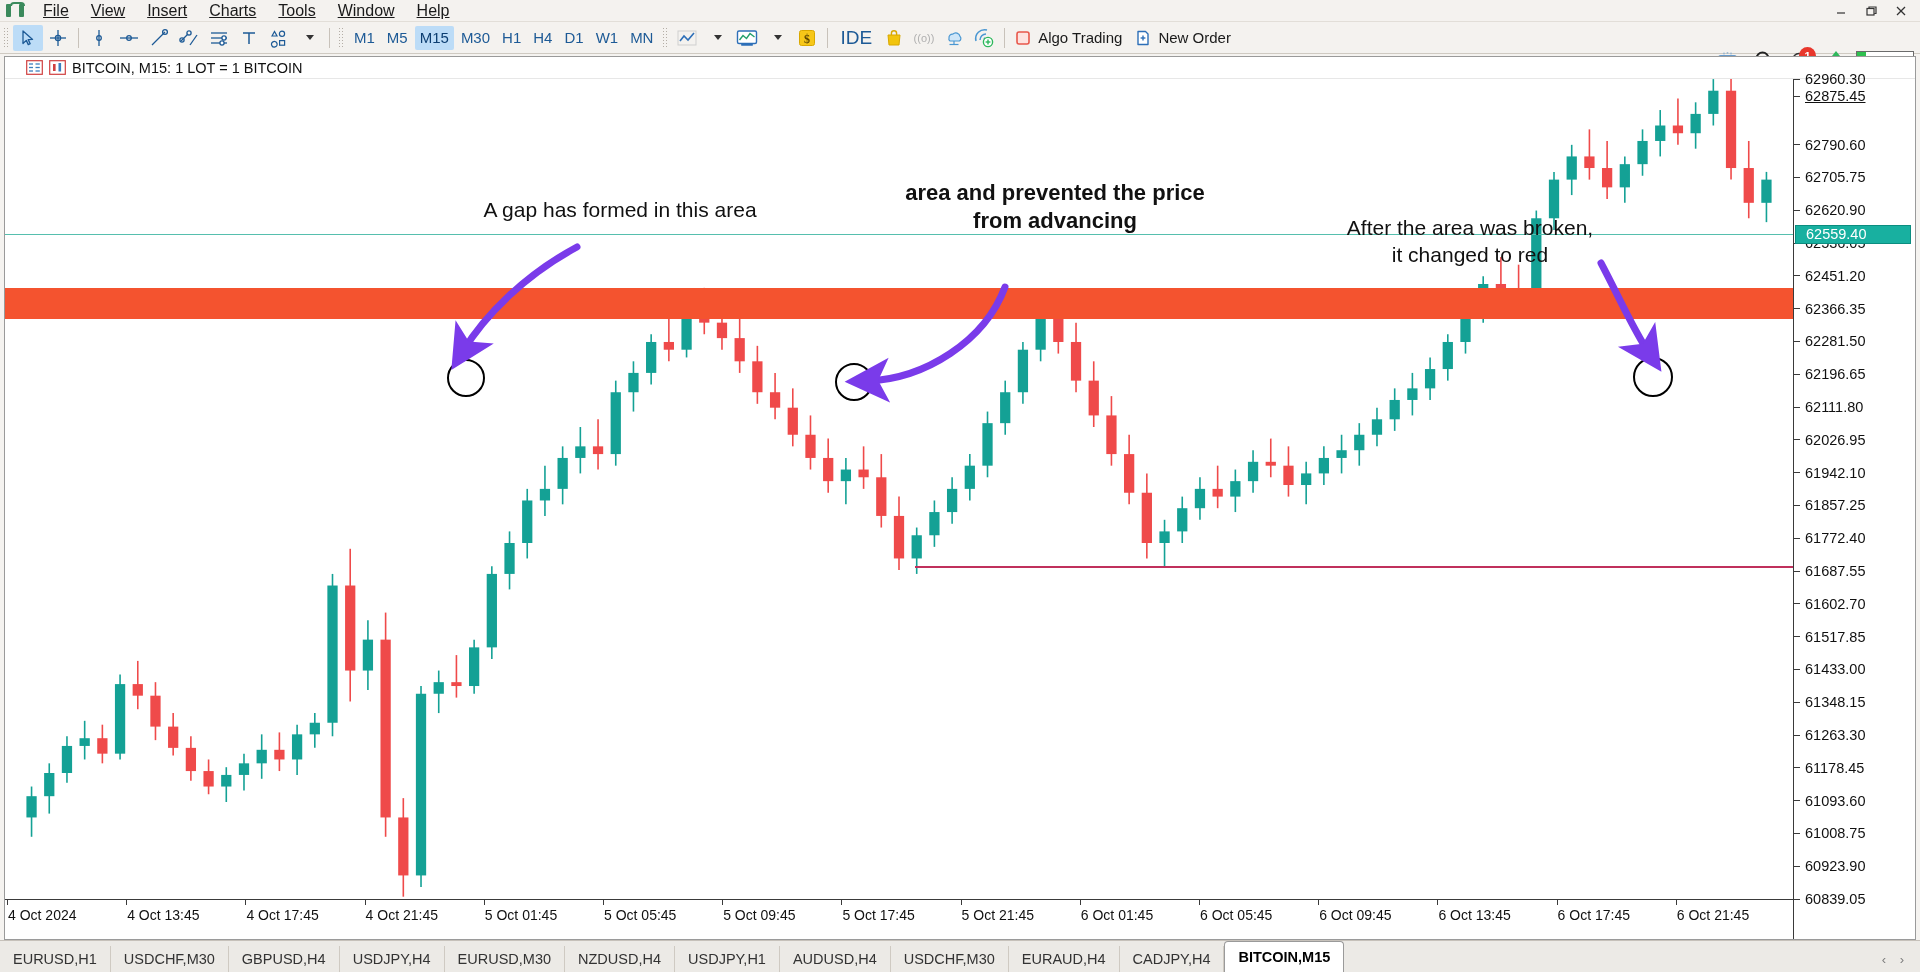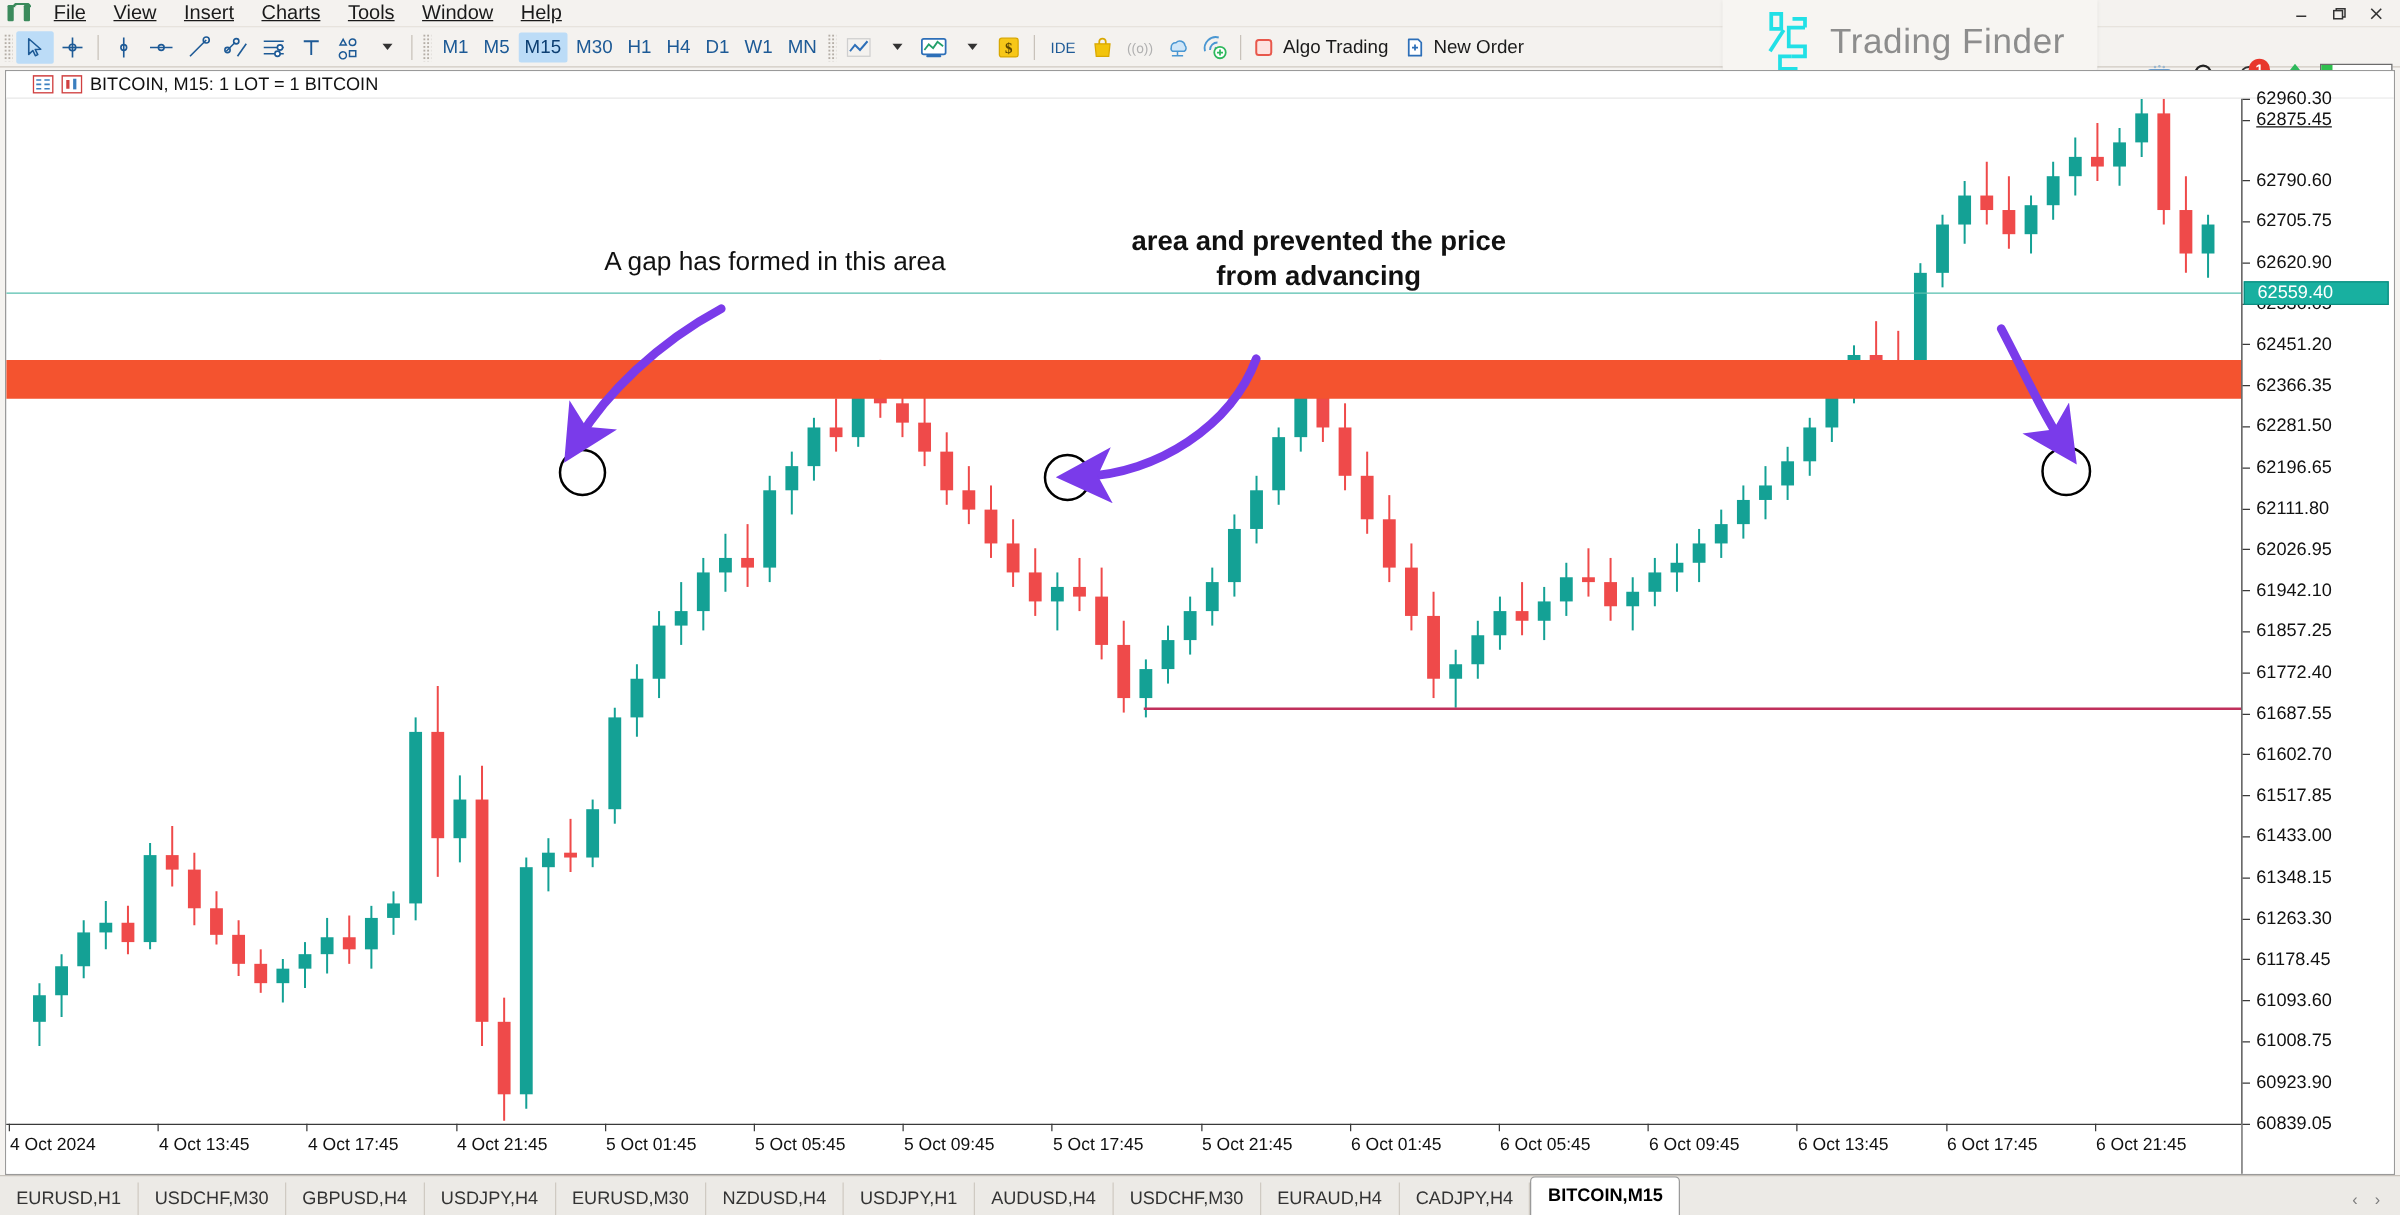--- a/index.html
+++ b/index.html
@@ -49,21 +49,21 @@
   }
   .tb-btn.active { background: #bcdcf7; }
   .tb-sep { width: 1px; height: 20px; background: #c8c2ba; margin: 0 5px; }
   .tf-btn {
     min-width: 28px; height: 24px; padding: 0 5px; display: flex; align-items: center; justify-content: center;
     font-size: 15px; color: #1d5a96; cursor: default; border-radius: 2px; margin: 16px 1px;
   }
   .tf-btn.active { background: #bcdcf7; color: #0d3f72; }
   .tb-text {
     height: 24px; padding: 0 7px; display: flex; align-items: center;
-    font-size: 12px; color: #1d5a96; cursor: default;
+    font-size: 19px; color: #1d5a96; cursor: default;
   }
   .tb-label {
     height: 26px; padding: 0 8px 0 4px; display: flex; align-items: center; gap: 6px;
     font-size: 15px; color: #1a1a1a; cursor: default; border-radius: 2px;
   }
   .caret { width: 0; height: 0; border-left: 4px solid transparent; border-right: 4px solid transparent;
            border-top: 5px solid #333; margin-left: 2px; }
 
   
   .tf-watermark {
@@ -388,32 +388,20 @@
           <path d="M13 3 L17 8 H14.6 V11.5 H11.4 V8 H9 Z" fill="#2eb85c"></path>
           <text x="13" y="21" font-size="9" font-weight="bold" fill="#2eb85c" text-anchor="middle" font-family="Liberation Sans, sans-serif">LVL</text>
         </svg>
       </div>
       <div class="lvl-meter">
           <i></i>
         </div>
     </div>
   </div>
 
-  <div class="tf-watermark">
-    <svg width="48" height="52" viewBox="0 0 48 52">
-      <path d="M13 4 H21 V16 H13 Z" fill="none" stroke="#22e0e6" stroke-width="3"></path>
-      <path d="M30 8 H40 V15" fill="none" stroke="#22e0e6" stroke-width="3"></path>
-      <path d="M40 15 H27 V30 H40 V38 H29" fill="none" stroke="#22e0e6" stroke-width="3"></path>
-      <path d="M29 38 H20 V48 H34" fill="none" stroke="#22e0e6" stroke-width="3"></path>
-      <path d="M23 17 L12 34" fill="none" stroke="#22e0e6" stroke-width="3"></path>
-    </svg>
-    <div class="tf-wm-text">
-      <span>Trading</span> <span>Finder</span>
-    </div>
-  </div>
 
   <div class="chartwin">
 
     <div class="chart-title">
       <svg class="ct-ico" viewBox="0 0 17 15">
         <rect x="0.7" y="0.7" width="15.6" height="13.6" fill="#fff" stroke="#d04040" stroke-width="1.2"></rect>
         <line x1="3" y1="4" x2="7" y2="4" stroke="#3b7fbf" stroke-width="1.3"></line>
         <line x1="3" y1="7.5" x2="7" y2="7.5" stroke="#3b7fbf" stroke-width="1.3"></line>
         <line x1="3" y1="11" x2="7" y2="11" stroke="#3b7fbf" stroke-width="1.3"></line>
         <line x1="9.5" y1="4" x2="13.8" y2="4" stroke="#3b7fbf" stroke-width="1.3"></line>
@@ -643,20 +631,24 @@
         <div class="circle-mark" style="left:1628px; top:278px; width:40px; height:40px;"></div>
 
         
         <div class="annot" style="left:425px; top:118px; width:380px;">A gap has formed in this area</div>
 
         <div class="annot bold" style="left:840px; top:100px; width:420px;">
           <div>area and prevented the price</div>
           <div>from advancing</div>
         </div>
 
+        <div class="annot" style="left:1300px; top:136px; width:330px;">
+          <div>After the area was broken,</div>
+          <div>it changed to red</div>
+        </div>
 
         
         <svg class="arrow-svg" style="left:0;top:0;" width="1788" height="820" viewBox="0 0 1788 820">
           <defs>
             <marker id="ah" markerWidth="7" markerHeight="7" refX="3.2" refY="3.2" orient="auto">
               <path d="M0,0 L6.4,3.2 L0,6.4 L1.6,3.2 Z" fill="#7a3bea"></path>
             </marker>
           </defs>
           <path d="M572 168 C520 196 480 236 458 272" fill="none" stroke="#7a3bea" stroke-width="7" stroke-linecap="round" marker-end="url(#ah)"></path>
           <path d="M1000 208 C980 262 920 300 862 302" fill="none" stroke="#7a3bea" stroke-width="7" stroke-linecap="round" marker-end="url(#ah)"></path>

